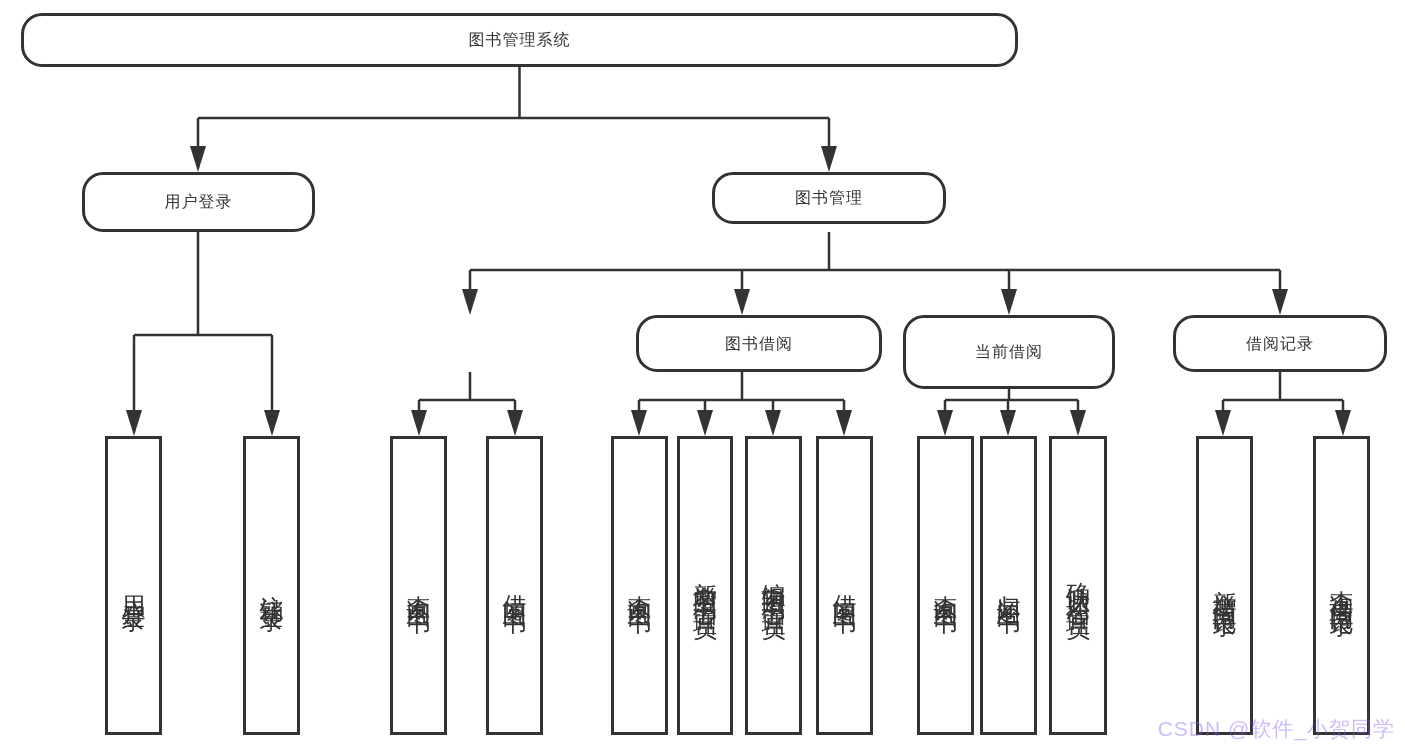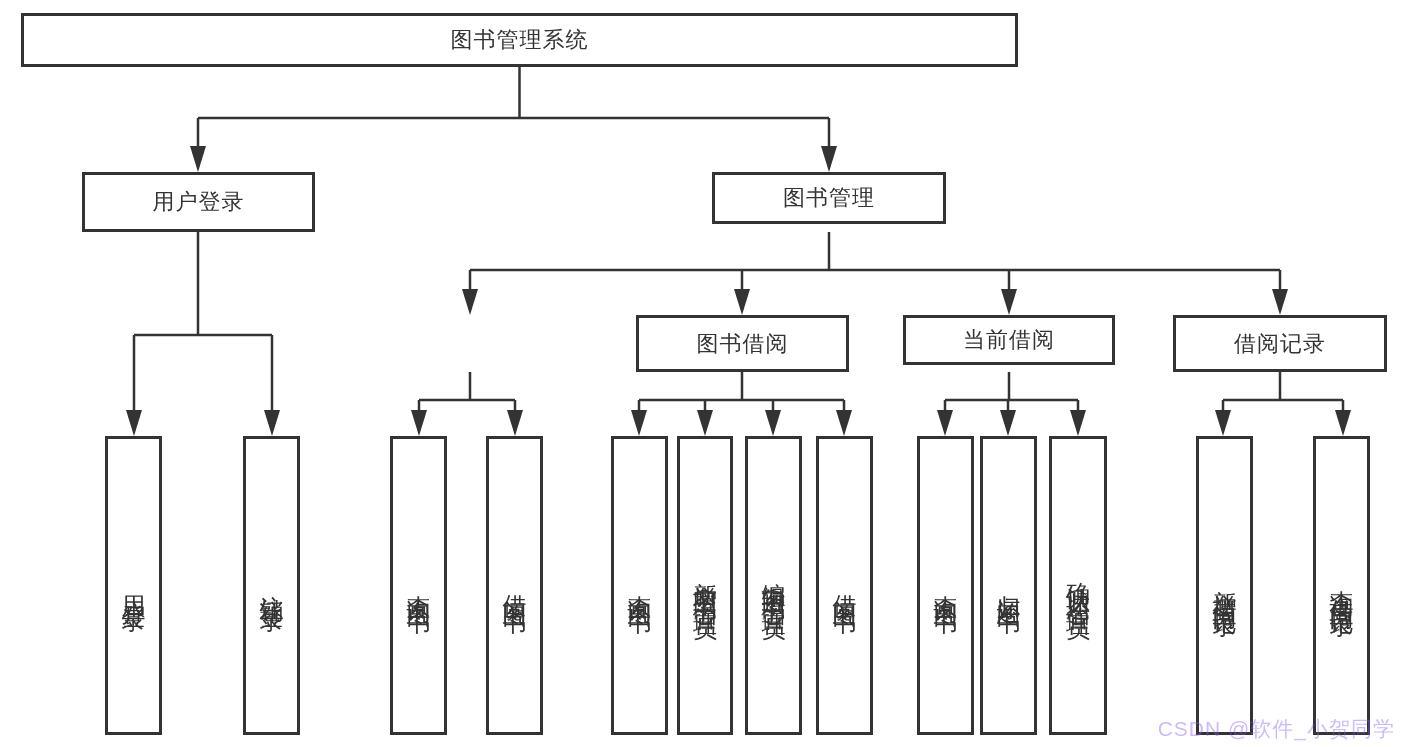--- a/index.html
+++ b/index.html
@@ -19,21 +19,21 @@
   .node {
     position: absolute;
     box-sizing: border-box;
     border: 3px solid #333333;
     background: #ffffff;
     display: flex;
     align-items: center;
     justify-content: center;
     color: #333333;
   }
-  .node-h { font-size: 22px; line-height: 1; letter-spacing: 1px; }
+  .node-h { font-size: 16px; line-height: 1; letter-spacing: 1px; border-radius: 21px; }
   .vtext {
     writing-mode: vertical-rl;
     text-orientation: mixed;
     font-size: 24px;
     line-height: 1;
     letter-spacing: 5px;
     color: #333333;
   }
   #watermark {
     position: absolute;
@@ -87,24 +87,24 @@
     <span>图书管理系统</span>
   </div>
 
   <div class="node node-h" style="left:82px; top:172px; width:233px; height:60px;">
     <span>用户登录</span>
   </div>
   <div class="node node-h" style="left:712px; top:172px; width:234px; height:52px;">
     <span>图书管理</span>
   </div>
 
-  <div class="node node-h" style="left:636px; top:315px; width:213px; height:57px;">
+  <div class="node node-h" style="left:636px; top:315px; width:246px; height:57px;">
     <span>图书借阅</span>
   </div>
-  <div class="node node-h" style="left:903px; top:315px; width:212px; height:50px;">
+  <div class="node node-h" style="left:903px; top:315px; width:212px; height:74px;">
     <span>当前借阅</span>
   </div>
   <div class="node node-h" style="left:1173px; top:315px; width:214px; height:57px;">
     <span>借阅记录</span>
   </div>
 
   <div class="node" style="left:105px; top:436px; width:57px; height:299px;">
     <span class="vtext">用户登录</span>
   </div>
   <div class="node" style="left:243px; top:436px; width:57px; height:299px;">

